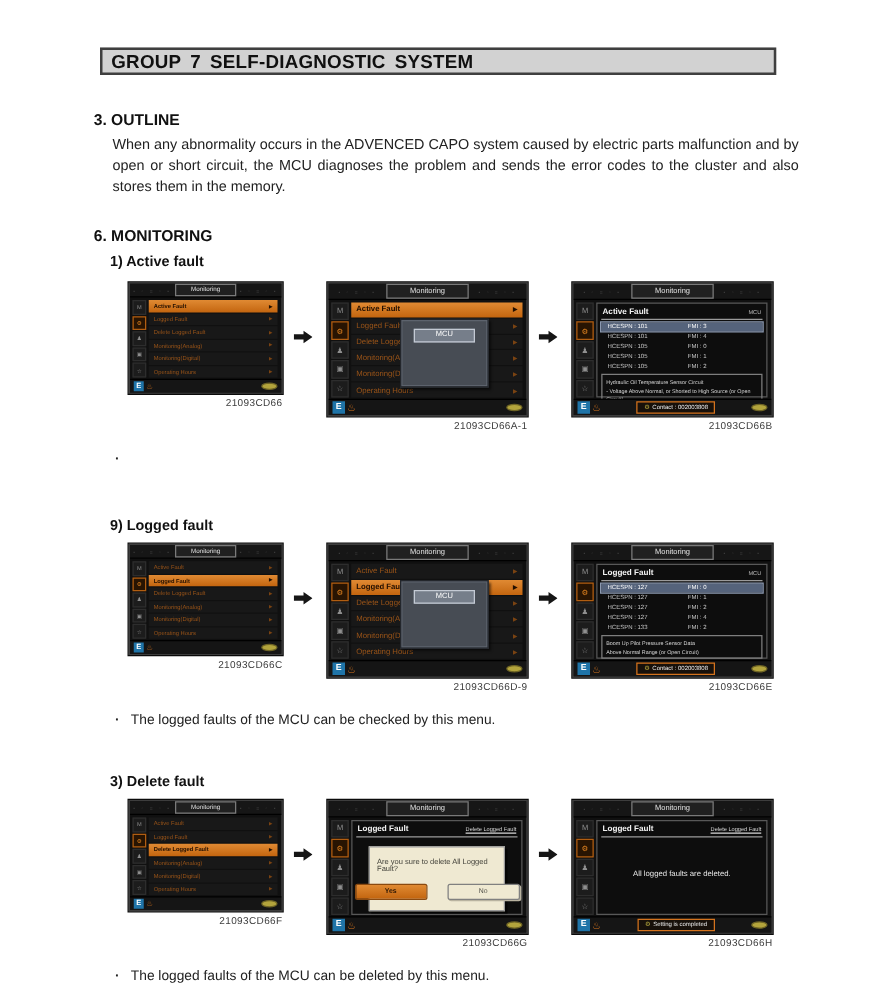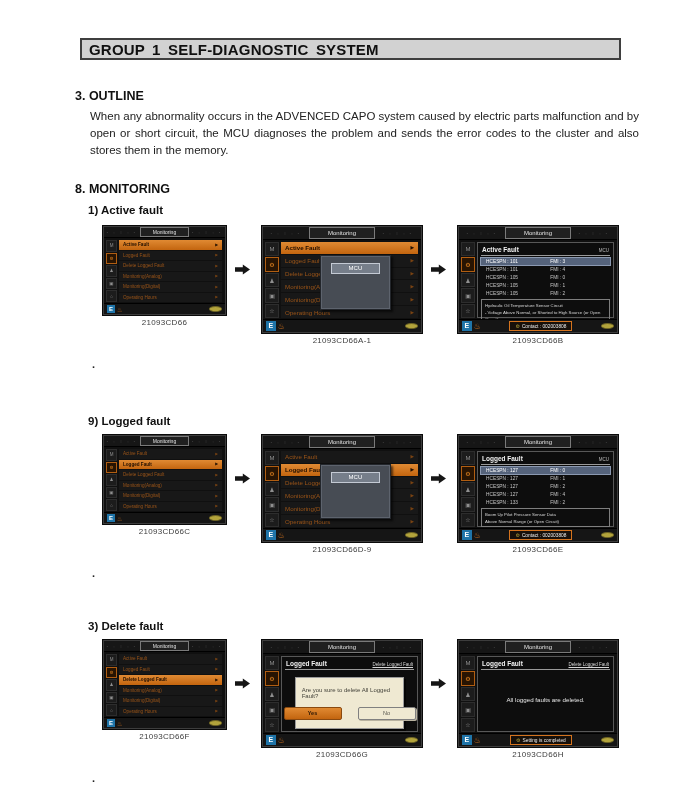--- a/index.html
+++ b/index.html
@@ -29,21 +29,21 @@
     font-size: 11.5px; line-height: 17px; text-align: justify; color:#222;
   }
   .note { margin: 16px 0 0 92px; font-size: 11px; color:#222; display:flex; align-items:baseline; }
   .note .dot { margin-right: 9px; font-weight: bold; }
   .shots-row { margin: 10px 0 0 103px; display: flex; align-items: flex-start; }
   .shots-row.r1 { margin-top: 10px; }
   .shots-row.r2 { margin-top: 8px; }
   .shots-row.r3 { margin-top: 8px; }
   .arrow { width: 15px; height: 11px; margin: 38px 12px 0 9px; flex: none; }
   .arrow path { fill: #161616; }
-  .cap { text-align: center; font-size: 8px; color: #3d3d3d; margin-top: 3px; letter-spacing: .3px; }
+  .cap { text-align: right; font-size: 8px; color: #3d3d3d; margin-top: 3px; letter-spacing: .3px; }
 
   
   .shot { flex: none; }
   .screen {
     background: #101010; border: 1px solid #3d3d3d; outline: 1px solid #0a0a0a;
     display: flex; flex-direction: column; position: relative;
   }
   .sm { width: 123px; height: 89px; }
   .bg { width: 160px; height: 107px; }
 
@@ -114,27 +114,27 @@
   .dq { font-size: 6px; color: #45443c; }
   .dbtns { display: flex; gap: 16px; }
   .byes { background: linear-gradient(#e08a33,#c3650f); border: 1px solid #8a4a10; color: #2a1504; font-weight: bold; font-size: 5.5px; width: 58px; text-align: center; line-height: 11px; border-radius: 2px; }
   .bno { background: #efe9d2; border: 1px solid #808080; color: #55544c; font-size: 5.5px; width: 58px; text-align: center; line-height: 11px; border-radius: 2px; box-shadow: 1px 1px 0 #b9b3a0; }
   .done { flex: 1; display: flex; align-items: center; justify-content: center; color: #e8e8e8; font-size: 6.2px; }
 </style>
 </head>
 <body>
 
 <div class="group-title-box">
-  <span>GROUP 1 SELF-DIAGNOSTIC SYSTEM</span>
+  <span>GROUP 7 SELF-DIAGNOSTIC SYSTEM</span>
 </div>
 
 <div class="h1 outline">3. OUTLINE</div>
 <p class="body-text">When any abnormality occurs in the ADVENCED CAPO system caused by electric parts malfunction and by open or short circuit, the MCU diagnoses the problem and sends the error codes to the cluster and also stores them in the memory.</p>
 
-<div class="h1 monitoring">8. MONITORING</div>
+<div class="h1 monitoring">6. MONITORING</div>
 <div class="h2 s1">1) Active fault</div>
 
 <div class="shots-row r1">
 
   <div class="shot">
     <div class="screen sm">
       <div class="head">
         <span class="hd">▪ ▫ ≡ ▫ ▪</span>
         <span class="ttl">Monitoring</span>
         <span class="hd">▪ ▫ ≡ ▫ ▪</span>
@@ -493,20 +493,21 @@
         <span class="sp"></span>
         <span class="key"></span>
       </div>
     </div>
     <div class="cap">21093CD66E</div>
   </div>
 </div>
 
 <div class="note">
   <span class="dot">·</span>
+  <span>The logged faults of the MCU can be checked by this menu.</span>
 </div>
 
 <div class="h2 s3">3) Delete fault</div>
 
 <div class="shots-row r3">
 
   <div class="shot">
     <div class="screen sm">
       <div class="head">
         <span class="hd">▪ ▫ ≡ ▫ ▪</span>
@@ -639,13 +640,14 @@
         <span class="sp"></span>
         <span class="key"></span>
       </div>
     </div>
     <div class="cap">21093CD66H</div>
   </div>
 </div>
 
 <div class="note">
   <span class="dot">·</span>
+  <span>The logged faults of the MCU can be deleted by this menu.</span>
 </div>
 
 </body></html>

